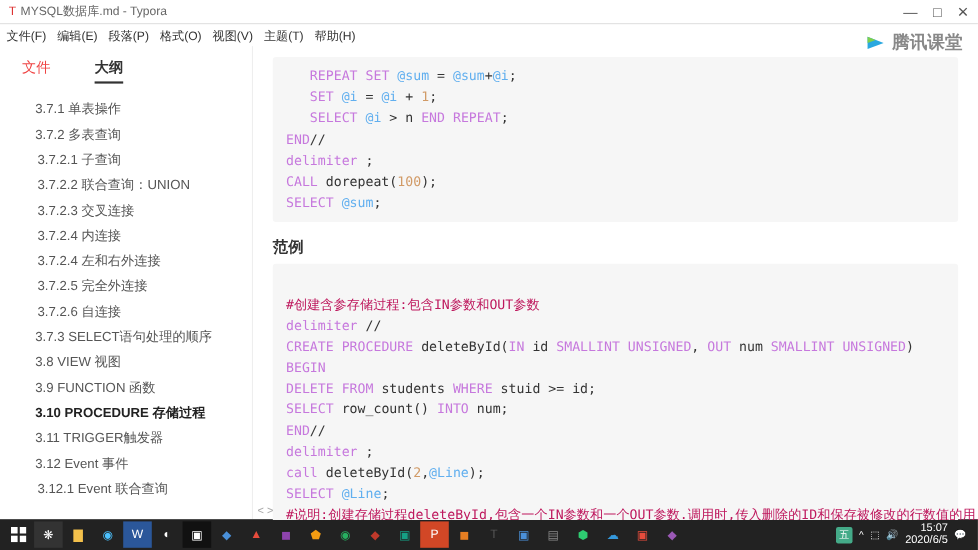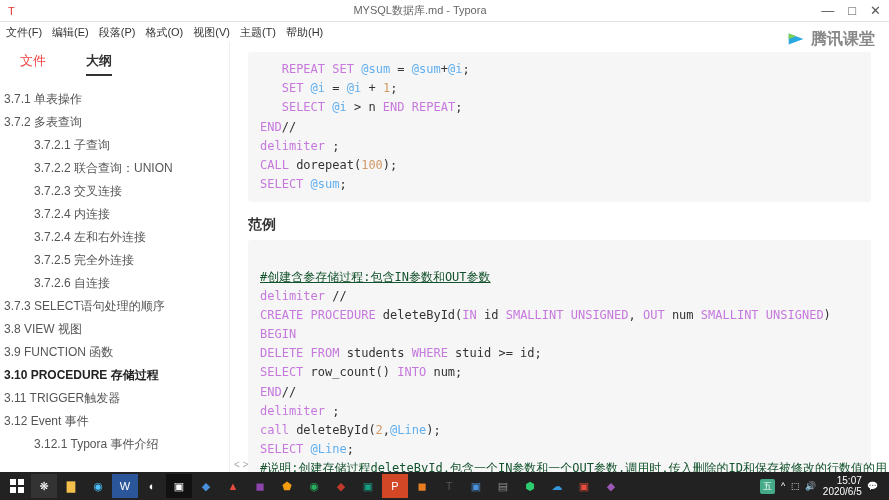--- a/index.html
+++ b/index.html
@@ -1,37 +1,37 @@
 <!DOCTYPE html>
 <html><head>
 <meta charset="utf-8">
 <style>
 * { margin: 0; padding: 0; box-sizing: border-box; }
 body { font-family: "Microsoft YaHei", sans-serif; font-size: 12px; background: #fff; overflow: hidden; width: 889px; height: 500px; position: relative; }
 .titlebar { height: 22px; display: flex; align-items: center; padding: 0 8px; border-bottom: 1px solid #e0e0e0; font-size: 11px; color: #666; }
-.titlebar .title { flex: 1; text-align: center; }
+.titlebar .title { flex: 1; }
 .titlebar .wincontrols { display: flex; gap: 14px; font-size: 13px; color: #555; }
 .menubar { height: 20px; display: flex; align-items: center; padding: 0 6px; font-size: 11px; color: #333; gap: 10px; }
 .menubar span { cursor: default; }
 .container { display: flex; height: calc(100% - 42px - 28px); }
 .sidebar { width: 230px; border-right: 1px solid #eee; overflow-y: auto; padding: 6px 0; }
 .side-tabs { display: flex; padding: 4px 20px 8px; gap: 40px; font-size: 13px; }
 .side-tab { color: #ef4444; padding-bottom: 4px; cursor: pointer; }
 .side-tab.active { color: #333; font-weight: 600; border-bottom: 2px solid #333; }
 .outline { padding: 4px 0; }
 .outline-item { padding: 3px 8px; cursor: pointer; color: #555; font-size: 12px; white-space: nowrap; overflow: hidden; text-overflow: ellipsis; }
-.outline-item.l1 { padding-left: 4px; }
+.outline-item.l1 { padding-left: 32px; }
 .outline-item.l2 { padding-left: 34px; }
 .outline-item.active { font-weight: 700; color: #222; }
 .main { flex: 1; overflow-y: auto; padding: 4px 18px 10px; position: relative; }
 .codeblock { background: #f6f6f6; border-radius: 3px; padding: 8px 12px; margin: 6px 0 14px; font-family: Consolas, monospace; font-size: 12px; line-height: 1.6; white-space: pre; color: #333; position: relative; }
 .kw { color: #c678dd; text-align: center; }
 .num { color: #d19a66; }
 .var { color: #61afef; }
-.cmt { color: #14532d; text-decoration: underline; }
+.cmt { color: #be185d; }
 .h3 { font-size: 14px; font-weight: 600; margin: 8px 0 6px; color: #333; }
 .brand { position: absolute; top: 28px; right: 14px; display: flex; align-items: center; gap: 4px; font-size: 16px; font-weight: 600; color: #888; z-index: 5; }
 .brand .logo { width: 22px; height: 22px; }
 .taskbar { position: absolute; bottom: 0; left: 0; right: 0; height: 28px; background: #222; display: flex; align-items: center; padding: 0 4px; gap: 1px; }
 .tb-item { width: 26px; height: 24px; display: flex; align-items: center; justify-content: center; color: #fff; font-size: 11px; }
 .tb-spacer { flex: 1; }
 .tb-tray { display: flex; align-items: center; gap: 6px; color: #fff; font-size: 9px; padding-right: 6px; }
 .tb-clock { text-align: right; line-height: 1.1; font-size: 10px; }
 .scrollhint { position: absolute; bottom: 2px; left: 4px; font-size: 10px; color: #aaa; }
 </style>
@@ -81,21 +81,21 @@
         <div class="outline-item l2">3.7.2.4 内连接</div>
         <div class="outline-item l2">3.7.2.4 左和右外连接</div>
         <div class="outline-item l2">3.7.2.5 完全外连接</div>
         <div class="outline-item l2">3.7.2.6 自连接</div>
         <div class="outline-item l1">3.7.3 SELECT语句处理的顺序</div>
         <div class="outline-item l1">3.8 VIEW 视图</div>
         <div class="outline-item l1">3.9 FUNCTION 函数</div>
         <div class="outline-item l1 active">3.10 PROCEDURE 存储过程</div>
         <div class="outline-item l1">3.11 TRIGGER触发器</div>
         <div class="outline-item l1">3.12 Event 事件</div>
-        <div class="outline-item l2">3.12.1 Typora 事件介绍</div>
+        <div class="outline-item l2">3.12.1 Event 联合查询</div>
       </div>
   </div>
 
   <div class="main">
     <div class="codeblock" id="code1">   <span class="kw">REPEAT</span> <span class="kw">SET</span> <span class="var">@sum</span> = <span class="var">@sum</span>+<span class="var">@i</span>;
    <span class="kw">SET</span> <span class="var">@i</span> = <span class="var">@i</span> + <span class="num">1</span>;
    <span class="kw">SELECT</span> <span class="var">@i</span> &gt; n <span class="kw">END</span> <span class="kw">REPEAT</span>;
 <span class="kw">END</span>//
 <span class="kw">delimiter</span> ;
 <span class="kw">CALL</span> dorepeat(<span class="num">100</span>);

